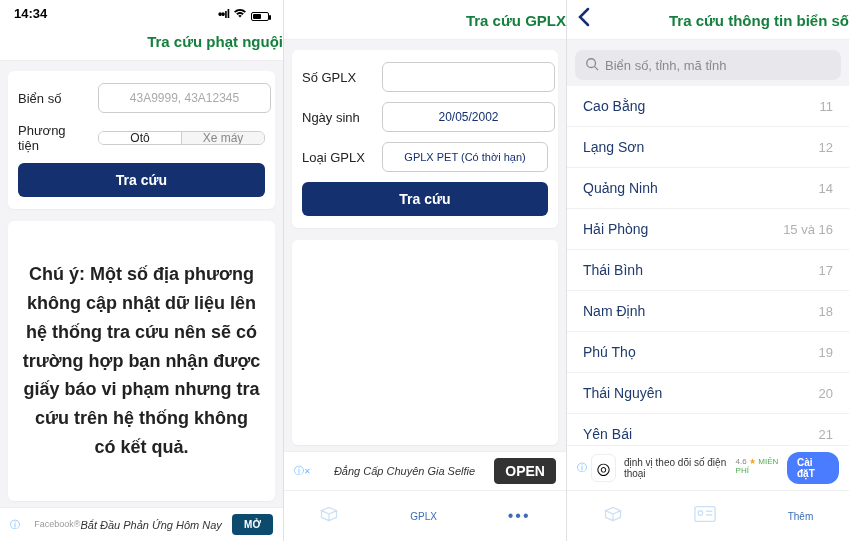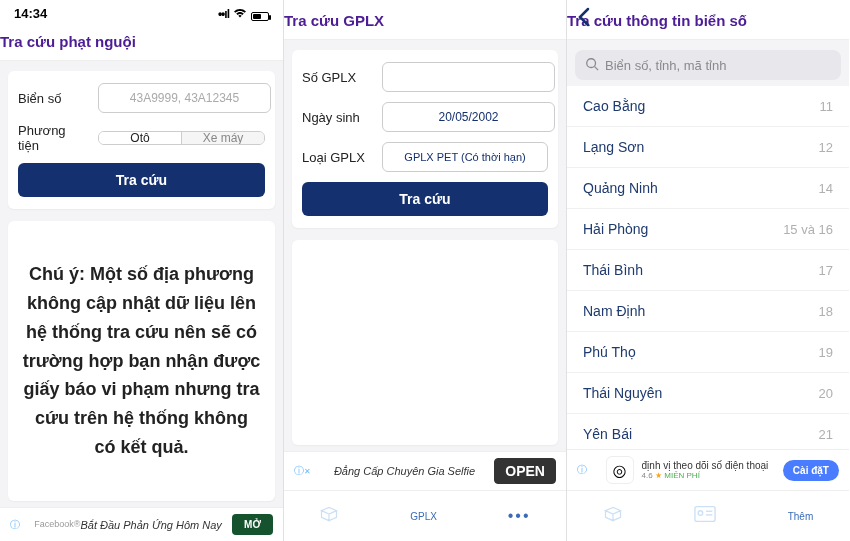--- a/index.html
+++ b/index.html
@@ -8,21 +8,21 @@
   .panel + .panel { border-left: 1px solid #e0e0e0; }
 
   
   .status-bar { display: flex; justify-content: space-between; align-items: center; padding: 6px 14px 0; font-size: 13px; font-weight: 600; color: #000; }
   .status-right { display: flex; gap: 4px; align-items: flex-end; }
   .signal { font-size: 12px; letter-spacing: -1px;}
   .battery { display: inline-block; border: 1.2px solid #000; border-radius: 2px; width: 18px; height: 9px; position: relative; }
   .battery::after { content: ""; position: absolute; right: -3px; top: 2px; width: 2px; height: 5px; background: #000; border-radius: 1px; }
   .battery-fill { position: absolute; left: 1px; top: 1px; bottom: 1px; width: 8px; background: #000; border-radius: 1px; }
 
-  .title-bar { text-align: left; padding: 12px 0 10px; font-size: 15px; font-weight: 600; color: #4c1d95; background: #fff; margin-bottom: 4px; border-bottom: 1px solid #eee;}
+  .title-bar { text-align: right; padding: 12px 0 10px; font-size: 15px; font-weight: 600; color: #15803d; background: #fff; margin-bottom: 4px; border-bottom: 1px solid #eee;}
   .title-bar.with-back { position: relative; }
   .back-icon { position: absolute; left: 10px; top: 50%; transform: translateY(-50%); font-size: 22px; color: #1a3a7a; }
 
   .card { background: #fff; margin: 6px 8px; border-radius: 6px; padding: 12px 10px; box-shadow: 0 1px 2px rgba(0,0,0,0.04); }
   .card.result { flex: 1; display: flex; align-items: center; justify-content: center; text-align: center; padding: 20px 14px; }
   .row { display: flex; align-items: center; margin-bottom: 10px; gap: 8px; }
   .row-label { width: 72px; font-size: 13px; color: #222; flex-shrink: 0; }
   .text-input { flex: 1; border: 1px solid #ccc; border-radius: 6px; height: 30px; padding: 0 8px; font-size: 12px; text-align: center; color: #444; }
   .text-input::placeholder { color: #aaa; }
   .segmented { flex: 1; display: flex; border: 1px solid #ccc; border-radius: 6px; overflow: hidden; height: 14px; }
@@ -30,21 +30,21 @@
   .seg.active { background: #fff; color: #222; font-weight: 500; border-right: 1px solid #ccc; }
   .seg.inactive { background: #f5f5f5; color: #888; }
   .primary-btn { width: 100%; background: #14306e; color: #fff; border: none; border-radius: 6px; height: 34px; font-size: 14px; font-weight: 600; }
 
   .notice { font-size: 18px; font-weight: 700; color: #222; line-height: 1.6; }
 
   .bottom-ad { display: flex; align-items: center; justify-content: space-between; padding: 6px 10px; background: #fff; border-top: 1px solid #eee; font-size: 11px; }
   .ad-left { display: flex; }
   .ad-small { color: #999; font-size: 9px; }
   .ad-text { color: #333; font-size: 11px; font-style: italic; }
-  .ad-btn-dark { background: #14532d; color: #fff; font-size: 10px; font-weight: 600; padding: 5px 12px; border-radius: 4px; }
+  .ad-btn-dark { background: #0c4a6e; color: #fff; font-size: 10px; font-weight: 600; padding: 5px 12px; border-radius: 4px; }
   .ad-btn-outline { border: 1px solid #333; color: #333; font-size: 14px; font-weight: 600; padding: 4px 10px; border-radius: 12px; }
   .ad-btn-blue { background: #4a7cff; color: #fff; font-size: 10px; font-weight: 600; padding: 5px 10px; border-radius: 12px; }
   .ad-info-icon { color: #6bb6ff; font-size: 10px; margin-right: 4px; }
 
   
   .tab-bar { display: flex; justify-content: space-around; align-items: center; height: 51px; background: #fff; border-top: 1px solid #eee; }
   .tab { display: flex; flex-direction: column; align-items: center; font-size: 9px; color: #5a8dd6; gap: 2px; }
   .tab-icon { font-size: 16px; color: #6ba6e6; opacity: 0.4; }
   .tab-icon.dots { letter-spacing: 2px; }
 
@@ -53,21 +53,21 @@
   .search-bar input { border: none; background: transparent; flex: 1; font-size: 13px; outline: none; color: #333; }
   .search-bar input::placeholder { color: #8a8a8e; }
   .search-icon { color: #8a8a8e; font-size: 14px; }
   .list { flex: 1; background: #fff; overflow: hidden; }
   .list-item { display: flex; justify-content: space-between; align-items: center; padding: 12px 16px; border-bottom: 1px solid #f0f0f0; font-size: 14px; }
   .list-name { color: #1e3a6e; }
   .list-code { color: #b0b0b0; font-size: 13px; }
 
   .ad-row-2 { display: flex; align-items: center; gap: 8px; }
   .ad-app-icon { width: 28px; height: 28px; border-radius: 6px; background: #fff; border:1px solid #eee; display: flex; align-items: center; justify-content: center; font-size: 16px; }
-  .ad-meta { display: flex; flex-direction: column; }
+  .ad-meta { display: flex; flex-direction: row; }
   .ad-title { font-size: 10px; color: #333; }
   .ad-sub { font-size: 8px; color: #888; }
   .ad-star { color: #f5a623; }
   .free-badge { color: #4caf50; font-size: 8px; }
 </style>
 </head>
 <body>
 
 <div class="panel">
   <div class="status-bar" style="background:#fff;">

